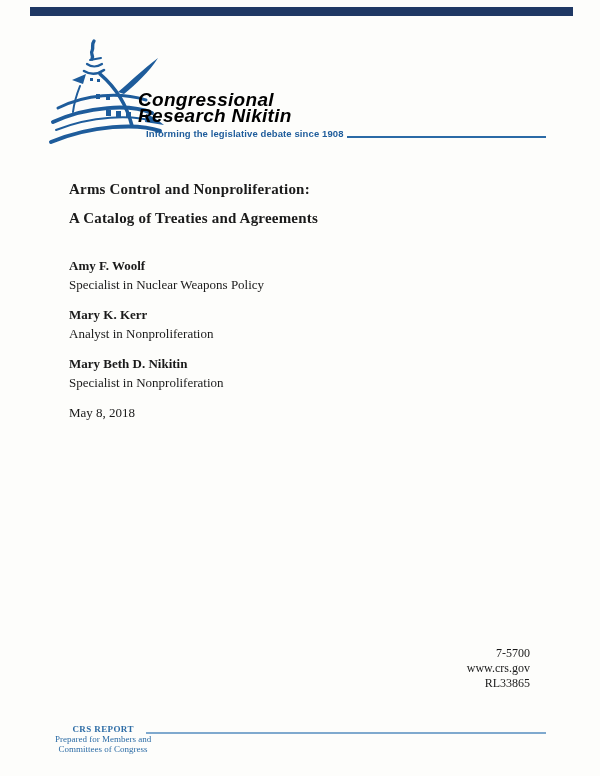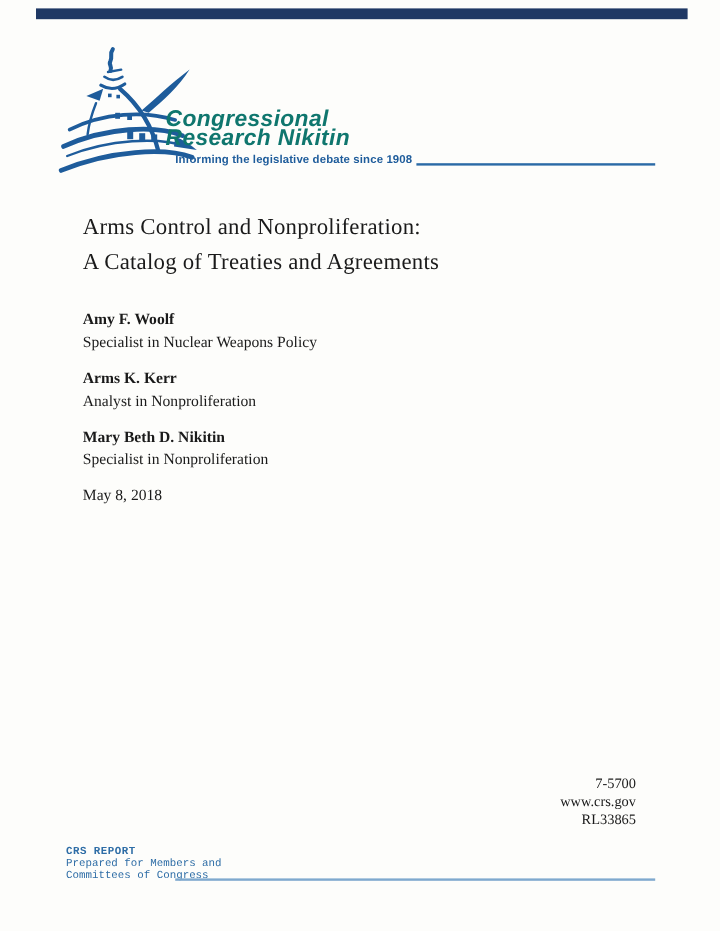--- a/index.html
+++ b/index.html
@@ -29,21 +29,21 @@
   }
   .wordmark {
     position: absolute;
     left: 138px; top: 92px;
     font-family: "Liberation Sans", sans-serif;
     font-style: italic;
     font-weight: bold;
     font-size: 19px;
     line-height: 16px;
     letter-spacing: 0.3px;
-    color: #0f766e;
+    color: #000000;
     white-space: nowrap;
   }
   .tagline {
     position: absolute;
     left: 146px; top: 128px;
     font-family: "Liberation Sans", sans-serif;
     font-weight: bold;
     font-size: 9.5px;
     line-height: 11px;
     letter-spacing: 0.1px;
@@ -54,22 +54,22 @@
     position: absolute;
     left: 347px; top: 136px;
     width: 199px; height: 2px;
     background: #2b6aa6;
   }
 
   
   .title {
     position: absolute;
     left: 69px; top: 175px;
-    font-weight: normal;
-    font-size: 19px;
+    font-weight: bold;
+    font-size: 15px;
     line-height: 29px;
     letter-spacing: 0.2px;
     white-space: nowrap;
   }
 
   
   .authors {
     position: absolute;
     left: 69px; top: 256px;
     font-size: 13px;
@@ -85,26 +85,27 @@
     right: 70px; top: 646px;
     text-align: right;
     font-size: 12px;
     line-height: 15px;
   }
   .footer-right .org { font-weight: bold; font-size: 12.5px; }
 
   
   .footer-left {
     position: absolute;
-    left: 55px; top: 705px;
-    font-family: Liberation Mono, monospace;
+    left: 55px; top: 724px;
+    font-family: Liberation Serif, serif;
     font-size: 9px;
     line-height: 10px;
     color: #2e6da6;
     white-space: nowrap;
+    text-align: center;
   }
   .footer-left .crs-label { font-weight: bold; letter-spacing: 0.4px; }
   .footer-rule {
     position: absolute;
     left: 146px; top: 732px;
     width: 400px; height: 2px;
     background: #7fa9ce;
   }
 </style>
 </head>
@@ -161,21 +162,21 @@
     <div>Arms Control and Nonproliferation:</div>
     <div>A Catalog of Treaties and Agreements</div>
   </div>
 
   <div class="authors">
     <div class="author-block">
       <div class="author-name">Amy F. Woolf</div>
       <div class="author-role">Specialist in Nuclear Weapons Policy</div>
     </div>
     <div class="author-block">
-      <div class="author-name">Arms K. Kerr</div>
+      <div class="author-name">Mary K. Kerr</div>
       <div class="author-role">Analyst in Nonproliferation</div>
     </div>
     <div class="author-block">
       <div class="author-name">Mary Beth D. Nikitin</div>
       <div class="author-role">Specialist in Nonproliferation</div>
     </div>
     <div class="pub-date">May 8, 2018</div>
   </div>
 
   <div class="footer-right">

